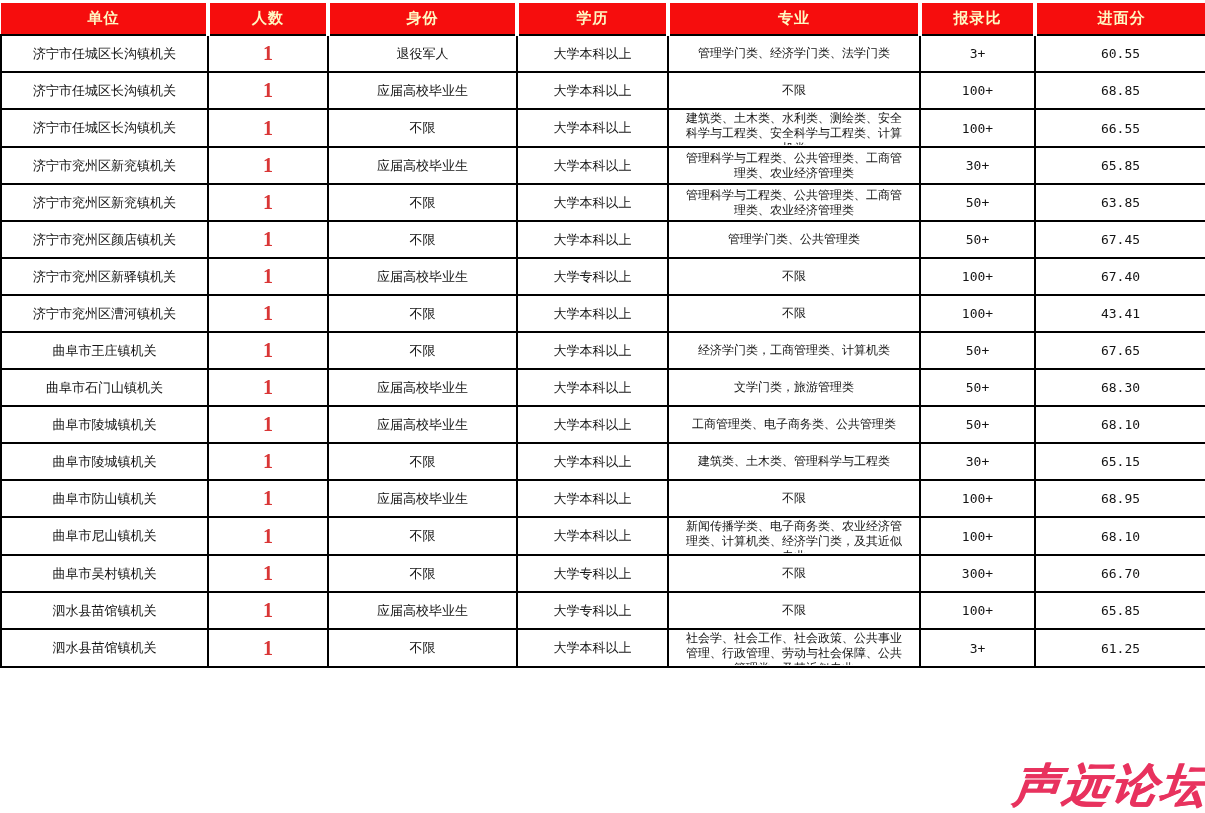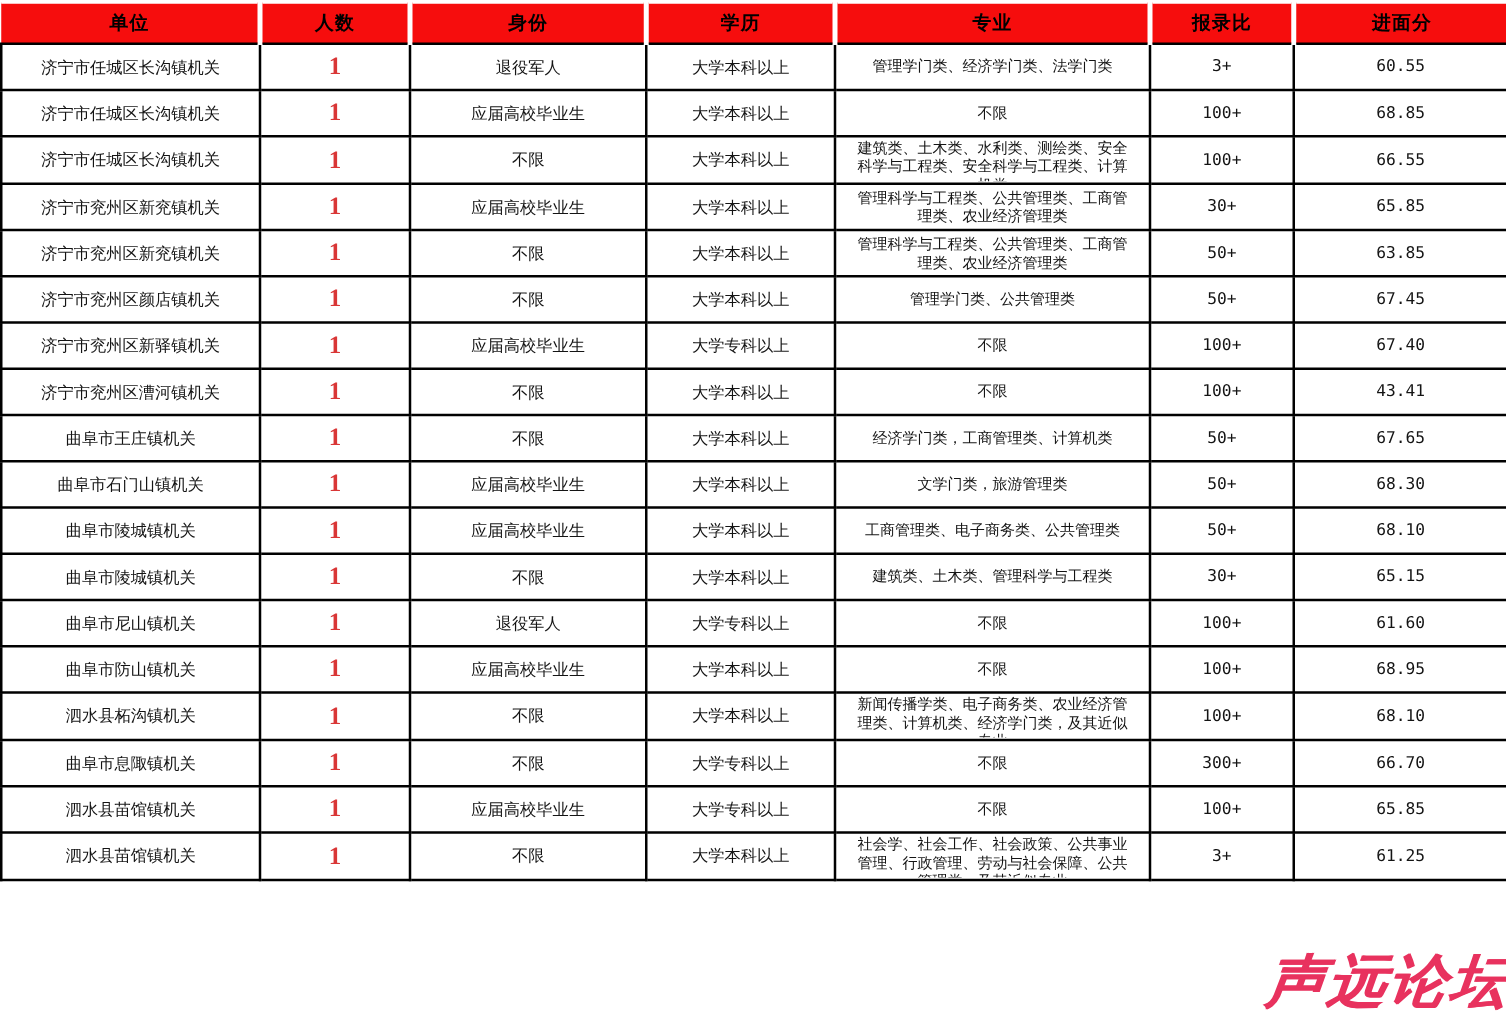--- a/index.html
+++ b/index.html
@@ -17,21 +17,21 @@
   col.w-unit{width:207px}
   col.w-count{width:120px}
   col.w-id{width:189px}
   col.w-edu{width:151px}
   col.w-major{width:252px}
   col.w-ratio{width:115px}
   col.w-score{width:171px}
 
   th{
     background:#f60d0d;
-    color:#000000;
+    color:#fef9c3;
     font-size:15px;
     font-weight:bold;
     height:31px;
     border-left:4px solid #ffffff;
     border-top:3px solid #ffffff;
     border-bottom:2px solid #000000;
     letter-spacing:1px;
     padding:0;
     margin-left:40px;
   }
@@ -230,54 +230,43 @@
     <td class="c-count">1</td>
     <td class="c-id">不限</td>
     <td class="c-edu">大学本科以上</td>
     <td class="c-major">
       <div class="major-inner">建筑类、土木类、管理科学与工程类</div>
     </td>
     <td class="c-ratio">30+</td>
     <td class="c-score">65.15</td>
   </tr>
       <tr>
+    <td class="c-unit">曲阜市防山镇机关</td>
+    <td class="c-count">1</td>
+    <td class="c-id">应届高校毕业生</td>
+    <td class="c-edu">大学本科以上</td>
+    <td class="c-major">
+      <div class="major-inner">不限</div>
+    </td>
+    <td class="c-ratio">100+</td>
+    <td class="c-score">68.95</td>
+  </tr>
+      <tr>
     <td class="c-unit">曲阜市尼山镇机关</td>
     <td class="c-count">1</td>
-    <td class="c-id">退役军人</td>
-    <td class="c-edu">大学专科以上</td>
-    <td class="c-major">
-      <div class="major-inner">不限</div>
-    </td>
-    <td class="c-ratio">100+</td>
-    <td class="c-score">61.60</td>
-  </tr>
-      <tr>
-    <td class="c-unit">曲阜市防山镇机关</td>
-    <td class="c-count">1</td>
-    <td class="c-id">应届高校毕业生</td>
-    <td class="c-edu">大学本科以上</td>
-    <td class="c-major">
-      <div class="major-inner">不限</div>
-    </td>
-    <td class="c-ratio">100+</td>
-    <td class="c-score">68.95</td>
-  </tr>
-      <tr>
-    <td class="c-unit">泗水县柘沟镇机关</td>
-    <td class="c-count">1</td>
     <td class="c-id">不限</td>
     <td class="c-edu">大学本科以上</td>
     <td class="c-major">
       <div class="major-inner">新闻传播学类、电子商务类、农业经济管理类、计算机类、经济学门类，及其近似专业</div>
     </td>
     <td class="c-ratio">100+</td>
     <td class="c-score">68.10</td>
   </tr>
       <tr>
-    <td class="c-unit">曲阜市息陬镇机关</td>
+    <td class="c-unit">曲阜市吴村镇机关</td>
     <td class="c-count">1</td>
     <td class="c-id">不限</td>
     <td class="c-edu">大学专科以上</td>
     <td class="c-major">
       <div class="major-inner">不限</div>
     </td>
     <td class="c-ratio">300+</td>
     <td class="c-score">66.70</td>
   </tr>
       <tr>

